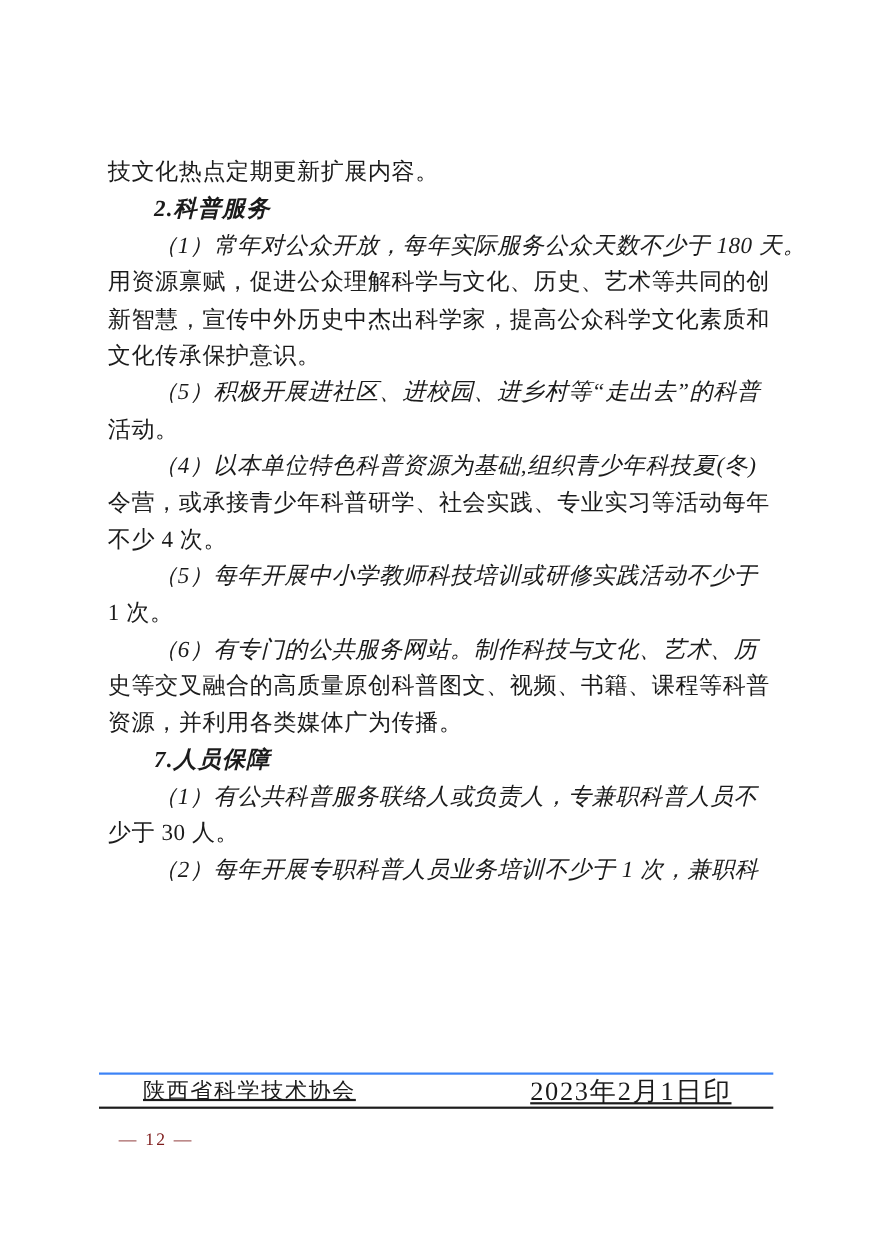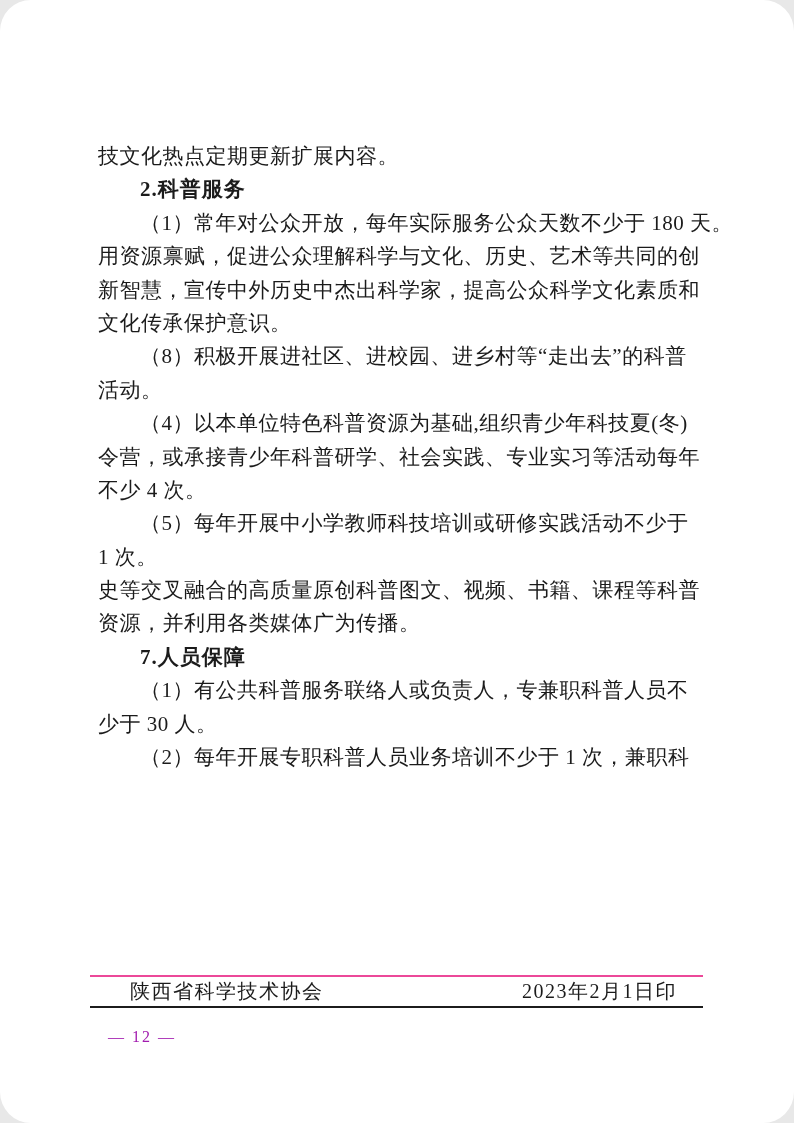--- a/index.html
+++ b/index.html
@@ -9,96 +9,98 @@
   }
   .page {
     position: relative;
     width: 794px;
     height: 1123px;
     margin: 0 auto;
     background: #ffffff;
     overflow: hidden;
     font-family: "Liberation Serif", "DejaVu Serif", serif;
     color: #1b1b1b;
-    border-radius: 31px;
   }
   .document-body {
     position: absolute;
     left: 98px;
     top: 140px;
     width: 612px;
   }
   .document-body .line {
     font-size: 21px;
     line-height: 33.4px;
     height: 33.4px;
     white-space: nowrap;
     letter-spacing: 0.5px;
     color: #1b1b1b;
   }
   .document-body .line.indent {
     padding-left: 42px;
+    font-style: italic;
   }
   .document-body .line.bold {
     font-weight: bold;
     letter-spacing: 1px;
   }
   .footer-band {
     position: absolute;
     left: 90px;
     top: 975px;
     width: 613px;
     height: 33px;
-    border-top: 2px solid #ec4899;
+    border-top: 2px solid #3b82f6;
     border-bottom: 2px solid #1c1c1c;
     display: flex;
     align-items: center;
     justify-content: space-between;
     box-sizing: border-box;
+    text-decoration: underline;
   }
   .footer-org {
     margin-left: 40px;
     font-size: 20px;
     letter-spacing: 1.5px;
     color: #1b1b1b;
   }
   .footer-date {
-    margin-right: 26px;
-    font-size: 20px;
+    margin-right: 38px;
+    font-size: 24px;
     letter-spacing: 1.5px;
     color: #1b1b1b;
   }
   .page-number {
     position: absolute;
     left: 108px;
     top: 1028px;
     font-size: 16px;
     letter-spacing: 2px;
-    color: #a21caf;
+    color: #7f1d1d;
   }
 </style>
 </head>
 <body>
 
 <div class="page">
 
   <div class="document-body">
       <div class="line">技文化热点定期更新扩展内容。</div>
       <div class="line indent bold">2.科普服务</div>
       <div class="line indent">（1）常年对公众开放，每年实际服务公众天数不少于 180 天。</div>
       <div class="line">用资源禀赋，促进公众理解科学与文化、历史、艺术等共同的创</div>
       <div class="line">新智慧，宣传中外历史中杰出科学家，提高公众科学文化素质和</div>
       <div class="line">文化传承保护意识。</div>
-      <div class="line indent">（8）积极开展进社区、进校园、进乡村等“走出去”的科普</div>
+      <div class="line indent">（5）积极开展进社区、进校园、进乡村等“走出去”的科普</div>
       <div class="line">活动。</div>
       <div class="line indent">（4）以本单位特色科普资源为基础,组织青少年科技夏(冬)</div>
       <div class="line">令营，或承接青少年科普研学、社会实践、专业实习等活动每年</div>
       <div class="line">不少 4 次。</div>
       <div class="line indent">（5）每年开展中小学教师科技培训或研修实践活动不少于</div>
       <div class="line">1 次。</div>
+      <div class="line indent">（6）有专门的公共服务网站。制作科技与文化、艺术、历</div>
       <div class="line">史等交叉融合的高质量原创科普图文、视频、书籍、课程等科普</div>
       <div class="line">资源，并利用各类媒体广为传播。</div>
       <div class="line indent bold">7.人员保障</div>
       <div class="line indent">（1）有公共科普服务联络人或负责人，专兼职科普人员不</div>
       <div class="line">少于 30 人。</div>
       <div class="line indent">（2）每年开展专职科普人员业务培训不少于 1 次，兼职科</div>
     </div>
 
   <div class="footer-band">
     <span class="footer-org">陕西省科学技术协会</span>

